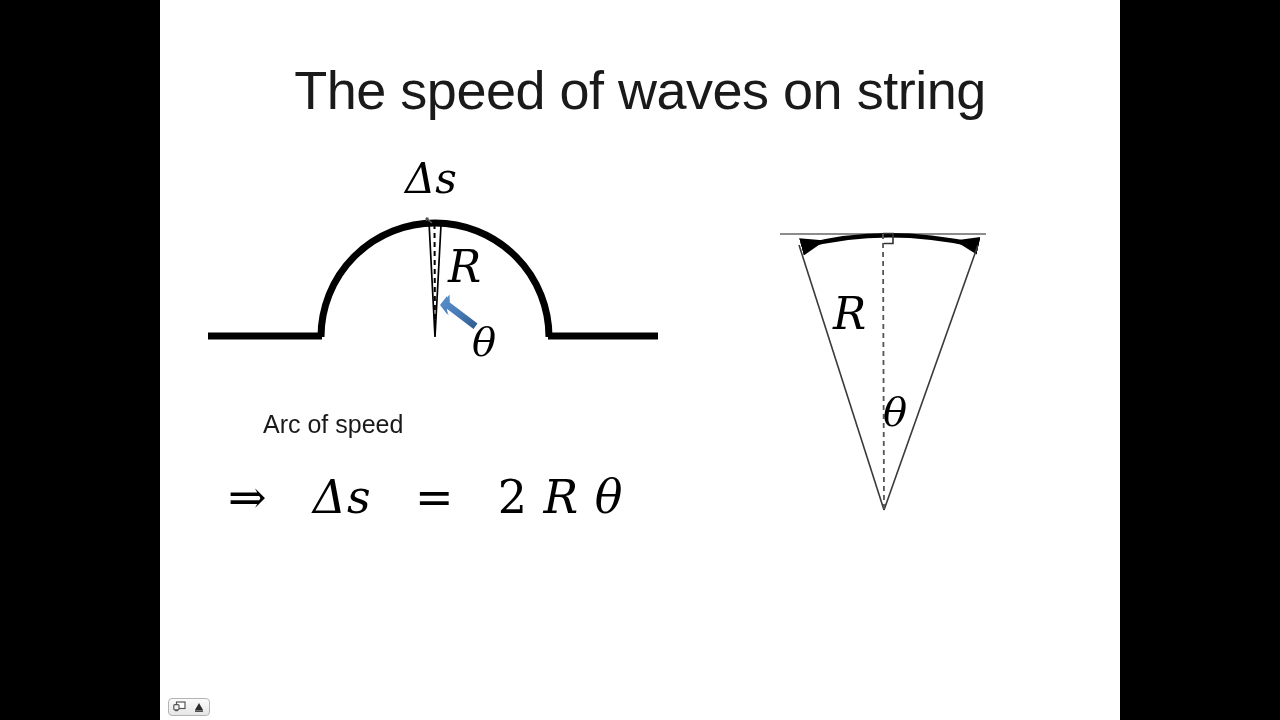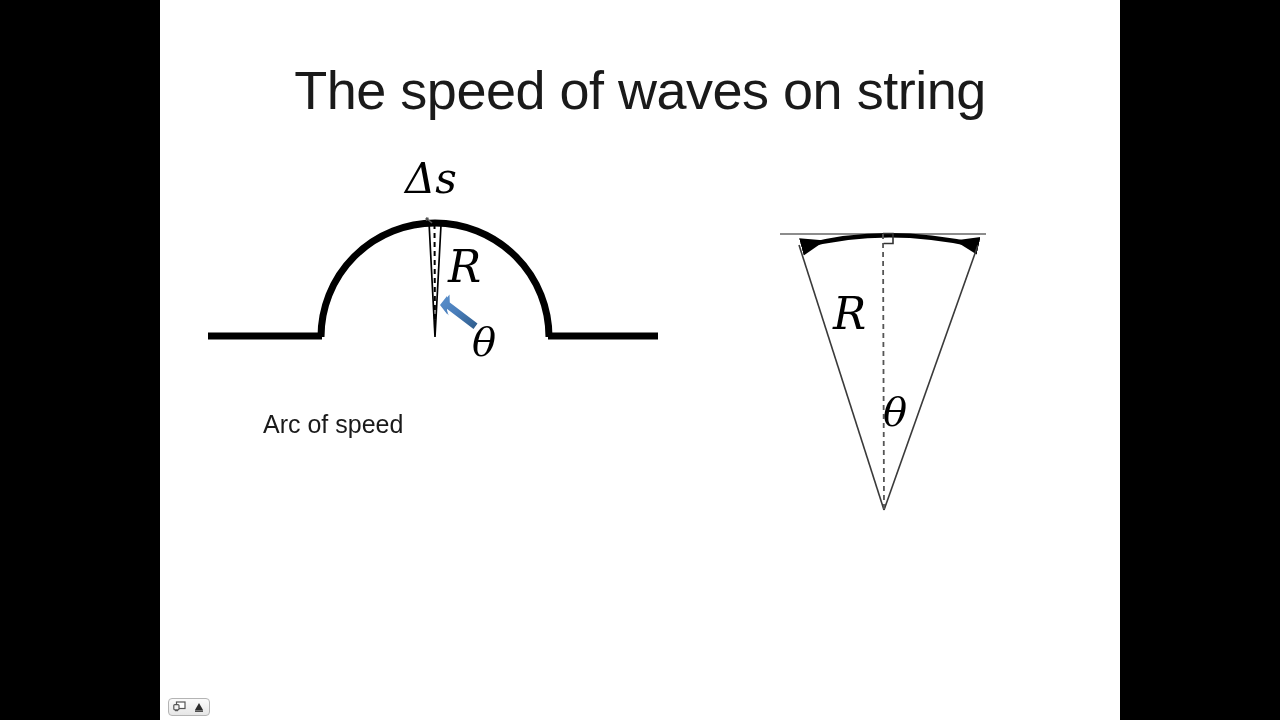--- a/index.html
+++ b/index.html
@@ -215,20 +215,31 @@
 
       <path d="M 723 233.5 L 733 233.5 L 733 243.5 L 723.6 243.5" fill="none" stroke="#333333" stroke-width="1.6"></path>
     </svg>
 
     <div class="math" id="label-R-right">R</div>
 
     <div class="math" id="label-theta-right">θ</div>
 
     <div id="text-arc-of-circle">Arc of speed</div>
 
+    <div id="formula-arc">
+      <span class="op">⇒</span>
+      <span style="display:inline-block;width:14px"></span>
+      <span class="var">Δs</span>
+      <span style="display:inline-block;width:12px"></span>
+      <span class="op">=</span>
+      <span style="display:inline-block;width:12px"></span>
+      <span class="op">2</span>
+      <span class="var">R</span>
+      <span class="var">θ</span>
+    </div>
 
     <div id="presenter-toolbar">
       <div class="tb-btn">
         <svg width="13" height="12" viewBox="0 0 13 12">
           <rect x="3.5" y="1" width="8.5" height="6.5" fill="#ffffff" stroke="#555555" stroke-width="1.2"></rect>
           <rect x="0.8" y="3.6" width="5.2" height="5.2" rx="1" fill="#f2f2f2" stroke="#555555" stroke-width="1.2"></rect>
           <line x1="2" y1="9.6" x2="5" y2="9.6" stroke="#555555" stroke-width="1.2"></line>
         </svg>
       </div>
       <div class="tb-btn">

